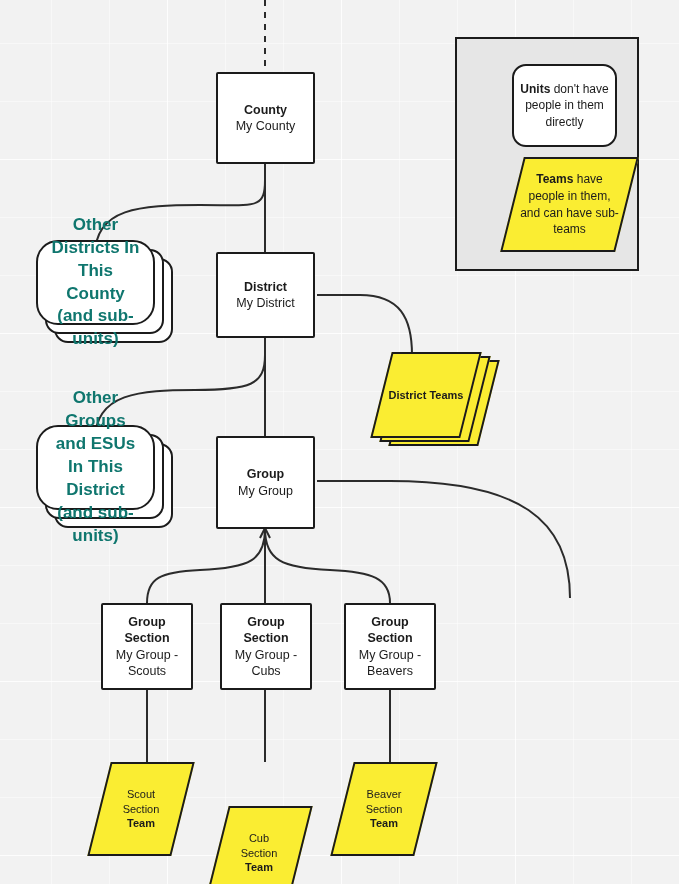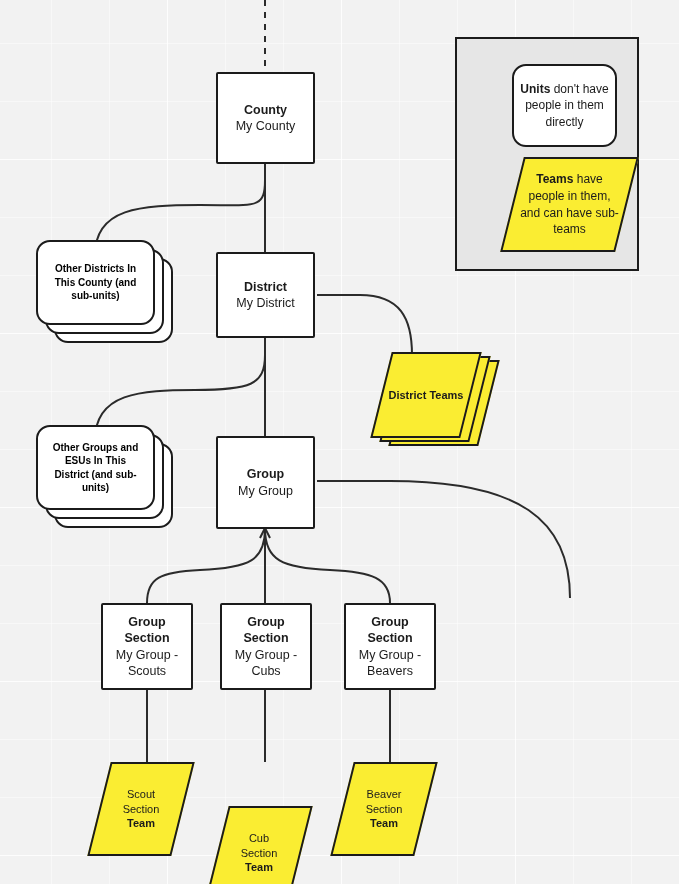--- a/index.html
+++ b/index.html
@@ -68,28 +68,28 @@
     background: #ffffff;
     border: 2px solid #1b1b1b;
     border-radius: 14px;
   }
   .stack .front {
     position: absolute;
     left: 0; top: 0;
     box-sizing: border-box;
     background: #ffffff;
     border: 2px solid #1b1b1b;
-    border-radius: 14px;
+    border-radius: 22px;
     display: flex;
     align-items: center;
     justify-content: center;
     text-align: center;
     font-weight: bold;
-    font-size: 10px;
-    color: #000000;
+    font-size: 17px;
+    color: #0f766e;
     line-height: 1.35;
     padding: 4px 10px;
   }
 
   
   .team {
     position: absolute;
   }
   .team .para {
     position: absolute;

